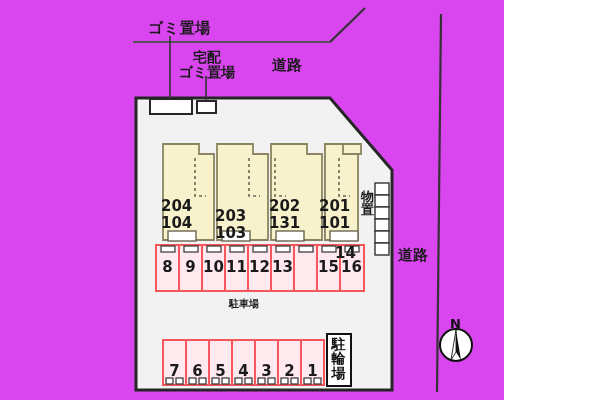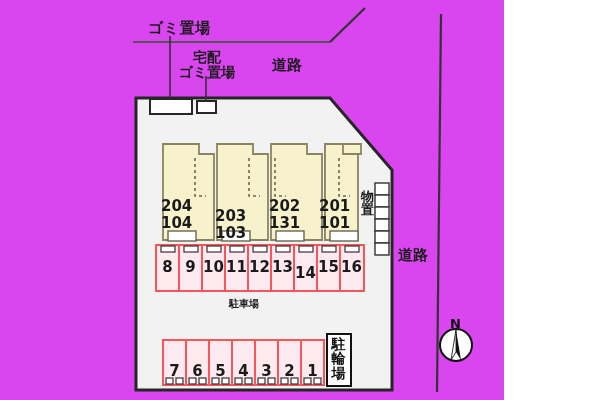--- a/index.html
+++ b/index.html
@@ -273,21 +273,21 @@
     <span>201</span>
     <span>101</span>
   </div>
 
   <div class="stall-num" style="left:156px; top:258px; width:23px;">8</div>
   <div class="stall-num" style="left:179px; top:258px; width:23px;">9</div>
   <div class="stall-num" style="left:202px; top:258px; width:23px;">10</div>
   <div class="stall-num" style="left:225px; top:258px; width:23px;">11</div>
   <div class="stall-num" style="left:248px; top:258px; width:23px;">12</div>
   <div class="stall-num" style="left:271px; top:258px; width:23px;">13</div>
-  <div class="stall-num" style="left:294px; top:264px; width:23px;">14</div>
+  <div class="stall-num" style="left:294px; top:244px; width:23px;padding-left:40px;">14</div>
   <div class="stall-num" style="left:317px; top:258px; width:23px;">15</div>
   <div class="stall-num" style="left:340px; top:258px; width:23px;">16</div>
 
   <div class="stall-num" style="left:163px; top:362px; width:23px;">7</div>
   <div class="stall-num" style="left:186px; top:362px; width:23px;">6</div>
   <div class="stall-num" style="left:209px; top:362px; width:23px;">5</div>
   <div class="stall-num" style="left:232px; top:362px; width:23px;">4</div>
   <div class="stall-num" style="left:255px; top:362px; width:23px;">3</div>
   <div class="stall-num" style="left:278px; top:362px; width:23px;">2</div>
   <div class="stall-num" style="left:301px; top:362px; width:23px;">1</div>

